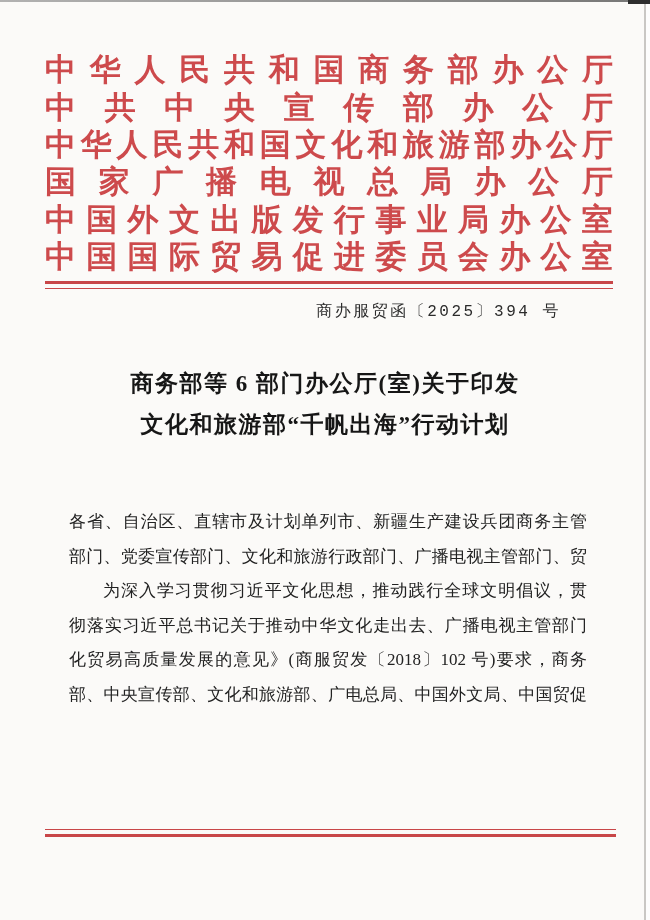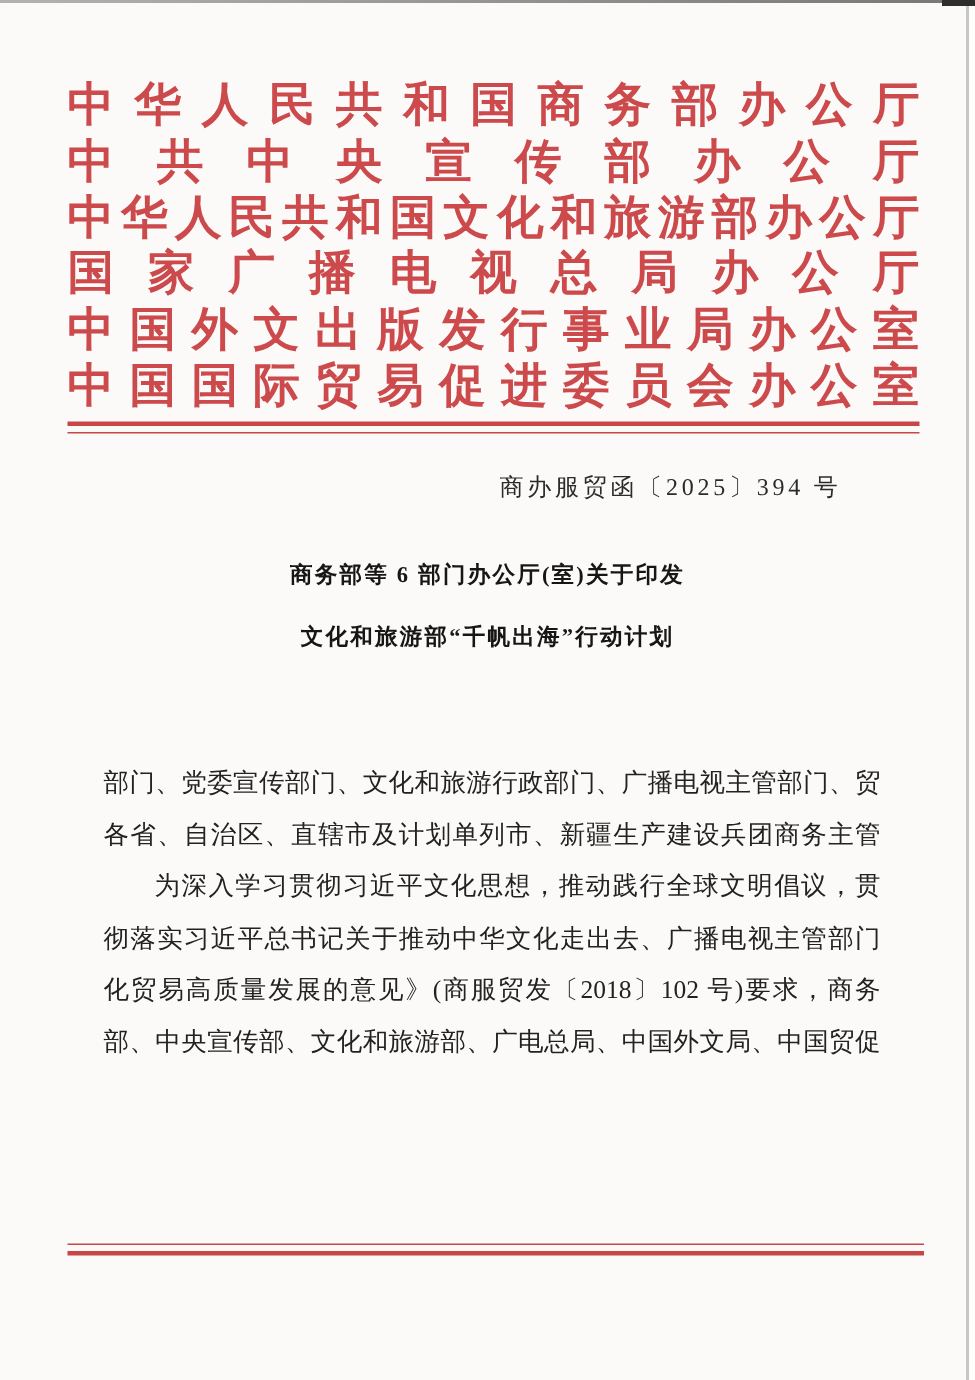--- a/index.html
+++ b/index.html
@@ -34,27 +34,27 @@
 
   
   .rule{position:absolute;left:45px;width:568px;background:var(--red-rule);}
   .rule-top-thick{top:281px;height:3px;}
   .rule-top-thin{top:288px;height:1.4px;}
   .rule-bottom-thin{top:829px;height:1.4px;width:571px;}
   .rule-bottom-thick{top:833.5px;height:3.6px;width:571px;}
 
   
   .doc-number{
-    position:absolute;left:45px;top:315px;width:516px;
-    text-align:right;font-size:16px;letter-spacing:2.5px;color:#2b2b2b;
+    position:absolute;left:45px;top:301px;width:516px;
+    text-align:right;font-size:16px;letter-spacing:2.5px;color:#2b2b2b;font-family:Liberation Mono, monospace;
   }
 
   
   .title{position:absolute;left:7px;top:364px;width:636px;text-align:center;color:#161616;}
-  .title-line{height:40.5px;line-height:40.5px;font-size:15px;font-weight:bold;letter-spacing:1.5px;}
+  .title-line{height:40.5px;line-height:40.5px;font-size:23px;font-weight:bold;letter-spacing:1.5px;}
 
   
   .bodytext{position:absolute;left:69px;top:505px;width:518px;color:var(--ink);}
   .body-line{height:34.6px;line-height:34.6px;font-size:17px;}
   .body-line.fill{text-align:justify;text-align-last:justify;}
   .body-line.indent{text-indent:2em;}
 </style>
 </head>
 <body>
 
@@ -161,22 +161,22 @@
   <div class="rule rule-top-thin"></div>
 
   <div class="doc-number">商办服贸函〔2025〕394 号</div>
 
   <div class="title" id="title-lines">
       <div class="title-line">商务部等 6 部门办公厅(室)关于印发</div>
       <div class="title-line">文化和旅游部“千帆出海”行动计划</div>
     </div>
 
   <div class="bodytext" id="body-lines">
+      <div class="body-line fill">各省、自治区、直辖市及计划单列市、新疆生产建设兵团商务主管</div>
       <div class="body-line fill">部门、党委宣传部门、文化和旅游行政部门、广播电视主管部门、贸</div>
-      <div class="body-line fill">各省、自治区、直辖市及计划单列市、新疆生产建设兵团商务主管</div>
       <div class="body-line fill indent">为深入学习贯彻习近平文化思想，推动践行全球文明倡议，贯</div>
       <div class="body-line fill">彻落实习近平总书记关于推动中华文化走出去、广播电视主管部门</div>
       <div class="body-line fill">化贸易高质量发展的意见》(商服贸发〔2018〕102 号)要求，商务</div>
       <div class="body-line fill">部、中央宣传部、文化和旅游部、广电总局、中国外文局、中国贸促</div>
     </div>
 
   <div class="rule rule-bottom-thin"></div>
   <div class="rule rule-bottom-thick"></div>
 </div>
 

